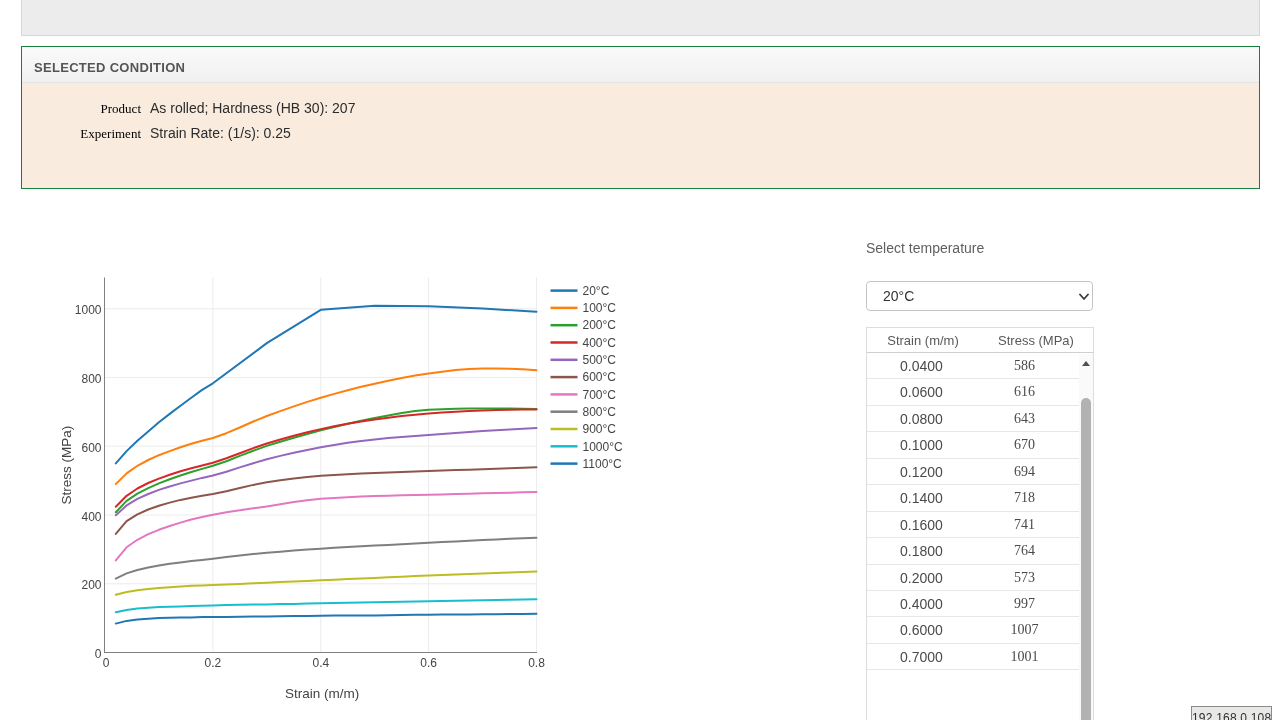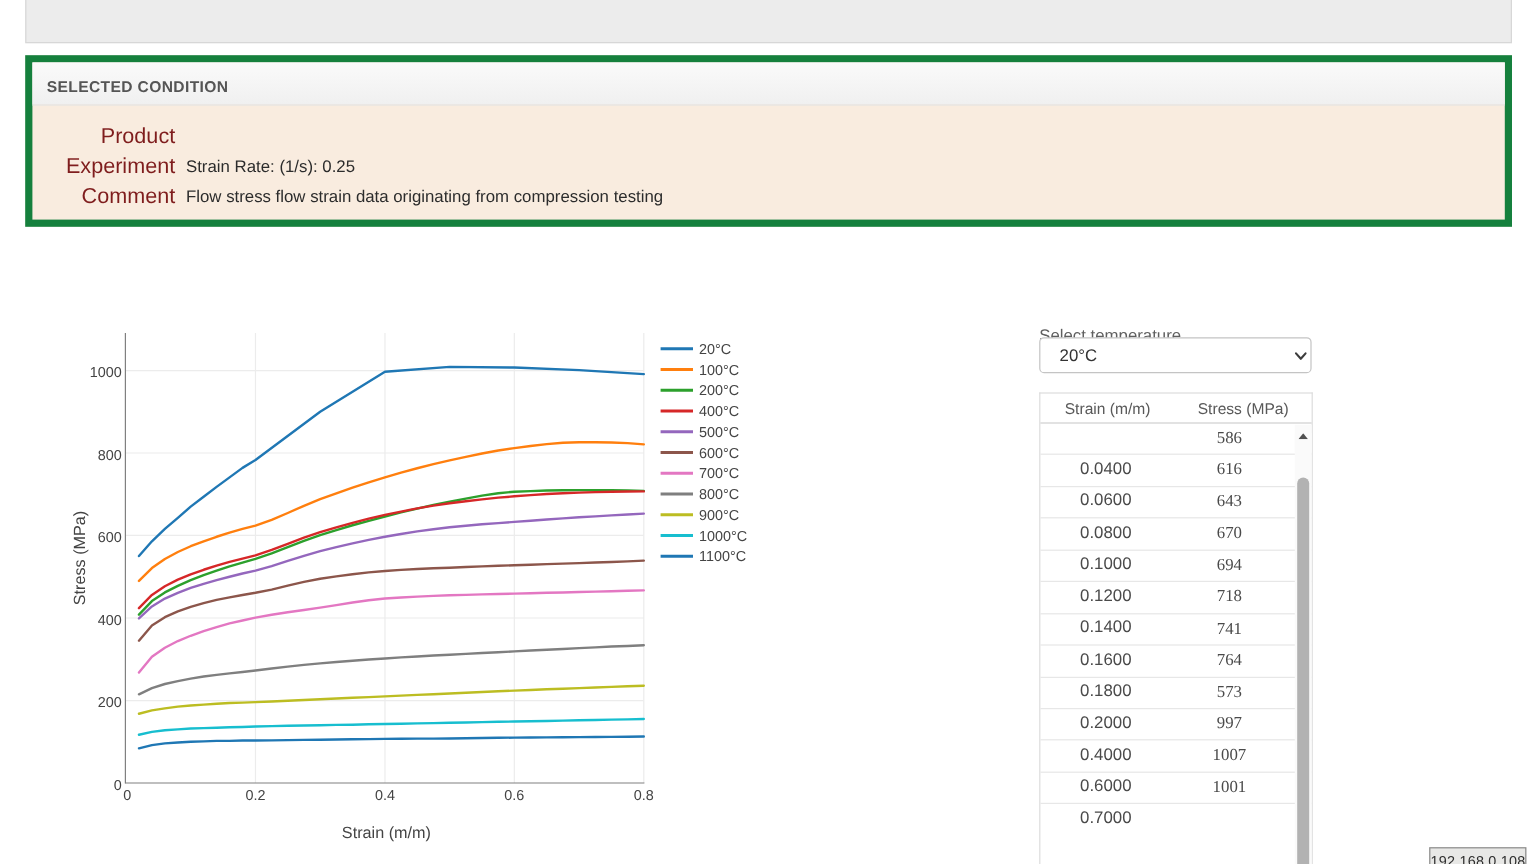--- a/index.html
+++ b/index.html
@@ -1,71 +1,68 @@
 <!DOCTYPE html>
 <html><head>
 <meta charset="utf-8">
 <style>
   * { margin:0; padding:0; box-sizing:border-box; }
   html,body { width:1280px; height:720px; overflow:hidden; background:#fff;
     font-family:"Liberation Sans", sans-serif; position:relative; }
   .topbar { position:absolute; left:21px; top:-6px; width:1239px; height:42px;
     background:#ececec; border:1px solid #d7d7d7; }
   .panel { position:absolute; left:21px; top:46px; width:1239px; height:143px;
-    border:6px solid #15803d; background:#f9ecdf; }
+    border:1px solid #15803d; background:#f9ecdf; }
   .panel-h { height:36px; background:linear-gradient(#fafafa,#f0f0f0);
     border-bottom:1px solid #e3e3e3; line-height:42px; padding-left:12px;
     font-size:13px; font-weight:bold; letter-spacing:0.3px; color:#555; }
   .panel-b { padding-top:13px; }
   .frow { display:flex; height:25px; line-height:25px; }
-  .lbl { width:119px; text-align:right; color:#7f1d1d; font-size:18px; }
+  .lbl { width:119px; text-align:right; color:#000000; font-size:13px;font-family:Liberation Serif, serif; }
   .val { padding-left:9px; color:#2c2c2c; font-size:14px; }
 
-  .sel-label { position:absolute; left:866px; top:271px; font-size:14px; color:#5f5f5f; }
+  .sel-label { position:absolute; left:866px; top:240px; font-size:14px; color:#5f5f5f; }
   .selbox { position:absolute; left:866px; top:281px; width:227px; height:30px;
     background:#fff; border:1px solid #c4c4c4; border-radius:4px;
     font-size:14px; color:#333; line-height:28px; padding-left:16px; }
   .selbox svg { position:absolute; right:3px; top:11px; }
 
   .dtable { position:absolute; left:866px; top:327px; width:228px; height:393px;
     border:1px solid #ddd; border-bottom:none; background:#fff; }
   .thead { display:flex; height:25px; line-height:25px; border-bottom:1px solid #cfcfcf;
     font-size:13px; color:#595959; }
   .thead .c1 { width:112px; text-align:center; }
   .thead .c2 { flex:1; text-align:center; }
   .trow { display:flex; height:26.45px; line-height:26px; border-bottom:1px solid #e7e7e7;
     font-size:14px; color:#4a4a4a; }
-  .trow .c1 { width:109px; text-align:center;margin-top:24px; }
+  .trow .c1 { width:109px; text-align:center; }
   .trow .c2 { width:97px; text-align:center;font-family:Liberation Serif, serif; }
   .sbar { position:absolute; top:26px; right:0; width:14px; bottom:0; background:#fafafa; }
   .sbtn { height:16px; background:#fafafa; text-align:center; }
   .sbtn svg { display:block; margin:7px auto 0; }
   .sthumb { position:absolute; top:44px; bottom:0; left:2px; width:10px;
     background:#b2b2b2; border-radius:5px 5px 0 0; }
 
   .ipbox { position:absolute; left:1191px; top:706px; width:81px; height:22px;
     background:#e8e8e6; border:1px solid #8a8a8a; font-size:12px; color:#2e2e2e;
     text-align:center; padding-top:4px; letter-spacing:0.2px; }
 </style>
 </head>
 <body>
   <div class="topbar"></div>
   <div class="panel">
     <div class="panel-h">SELECTED CONDITION</div>
     <div class="panel-b">
       <div class="frow">
         <div class="lbl">Product</div>
+        <div class="val">As rolled; Hardness (HB 30): 207</div>
       </div>
       <div class="frow">
         <div class="lbl">Experiment</div>
         <div class="val">Strain Rate: (1/s): 0.25</div>
-      </div>
-      <div class="frow">
-        <div class="lbl">Comment</div>
-        <div class="val">Flow stress flow strain data originating from compression testing</div>
       </div>
     </div>
   </div>
 
   <svg style="position:absolute;left:40px;top:255px" width="790" height="455" viewBox="40 255 790 455">
     <g stroke="#ececec" stroke-width="1">
       <line x1="212.9" y1="277.5" x2="212.9" y2="652.5"></line>
       <line x1="320.8" y1="277.5" x2="320.8" y2="652.5"></line>
       <line x1="428.6" y1="277.5" x2="428.6" y2="652.5"></line>
       <line x1="536.5" y1="277.5" x2="536.5" y2="652.5"></line>

